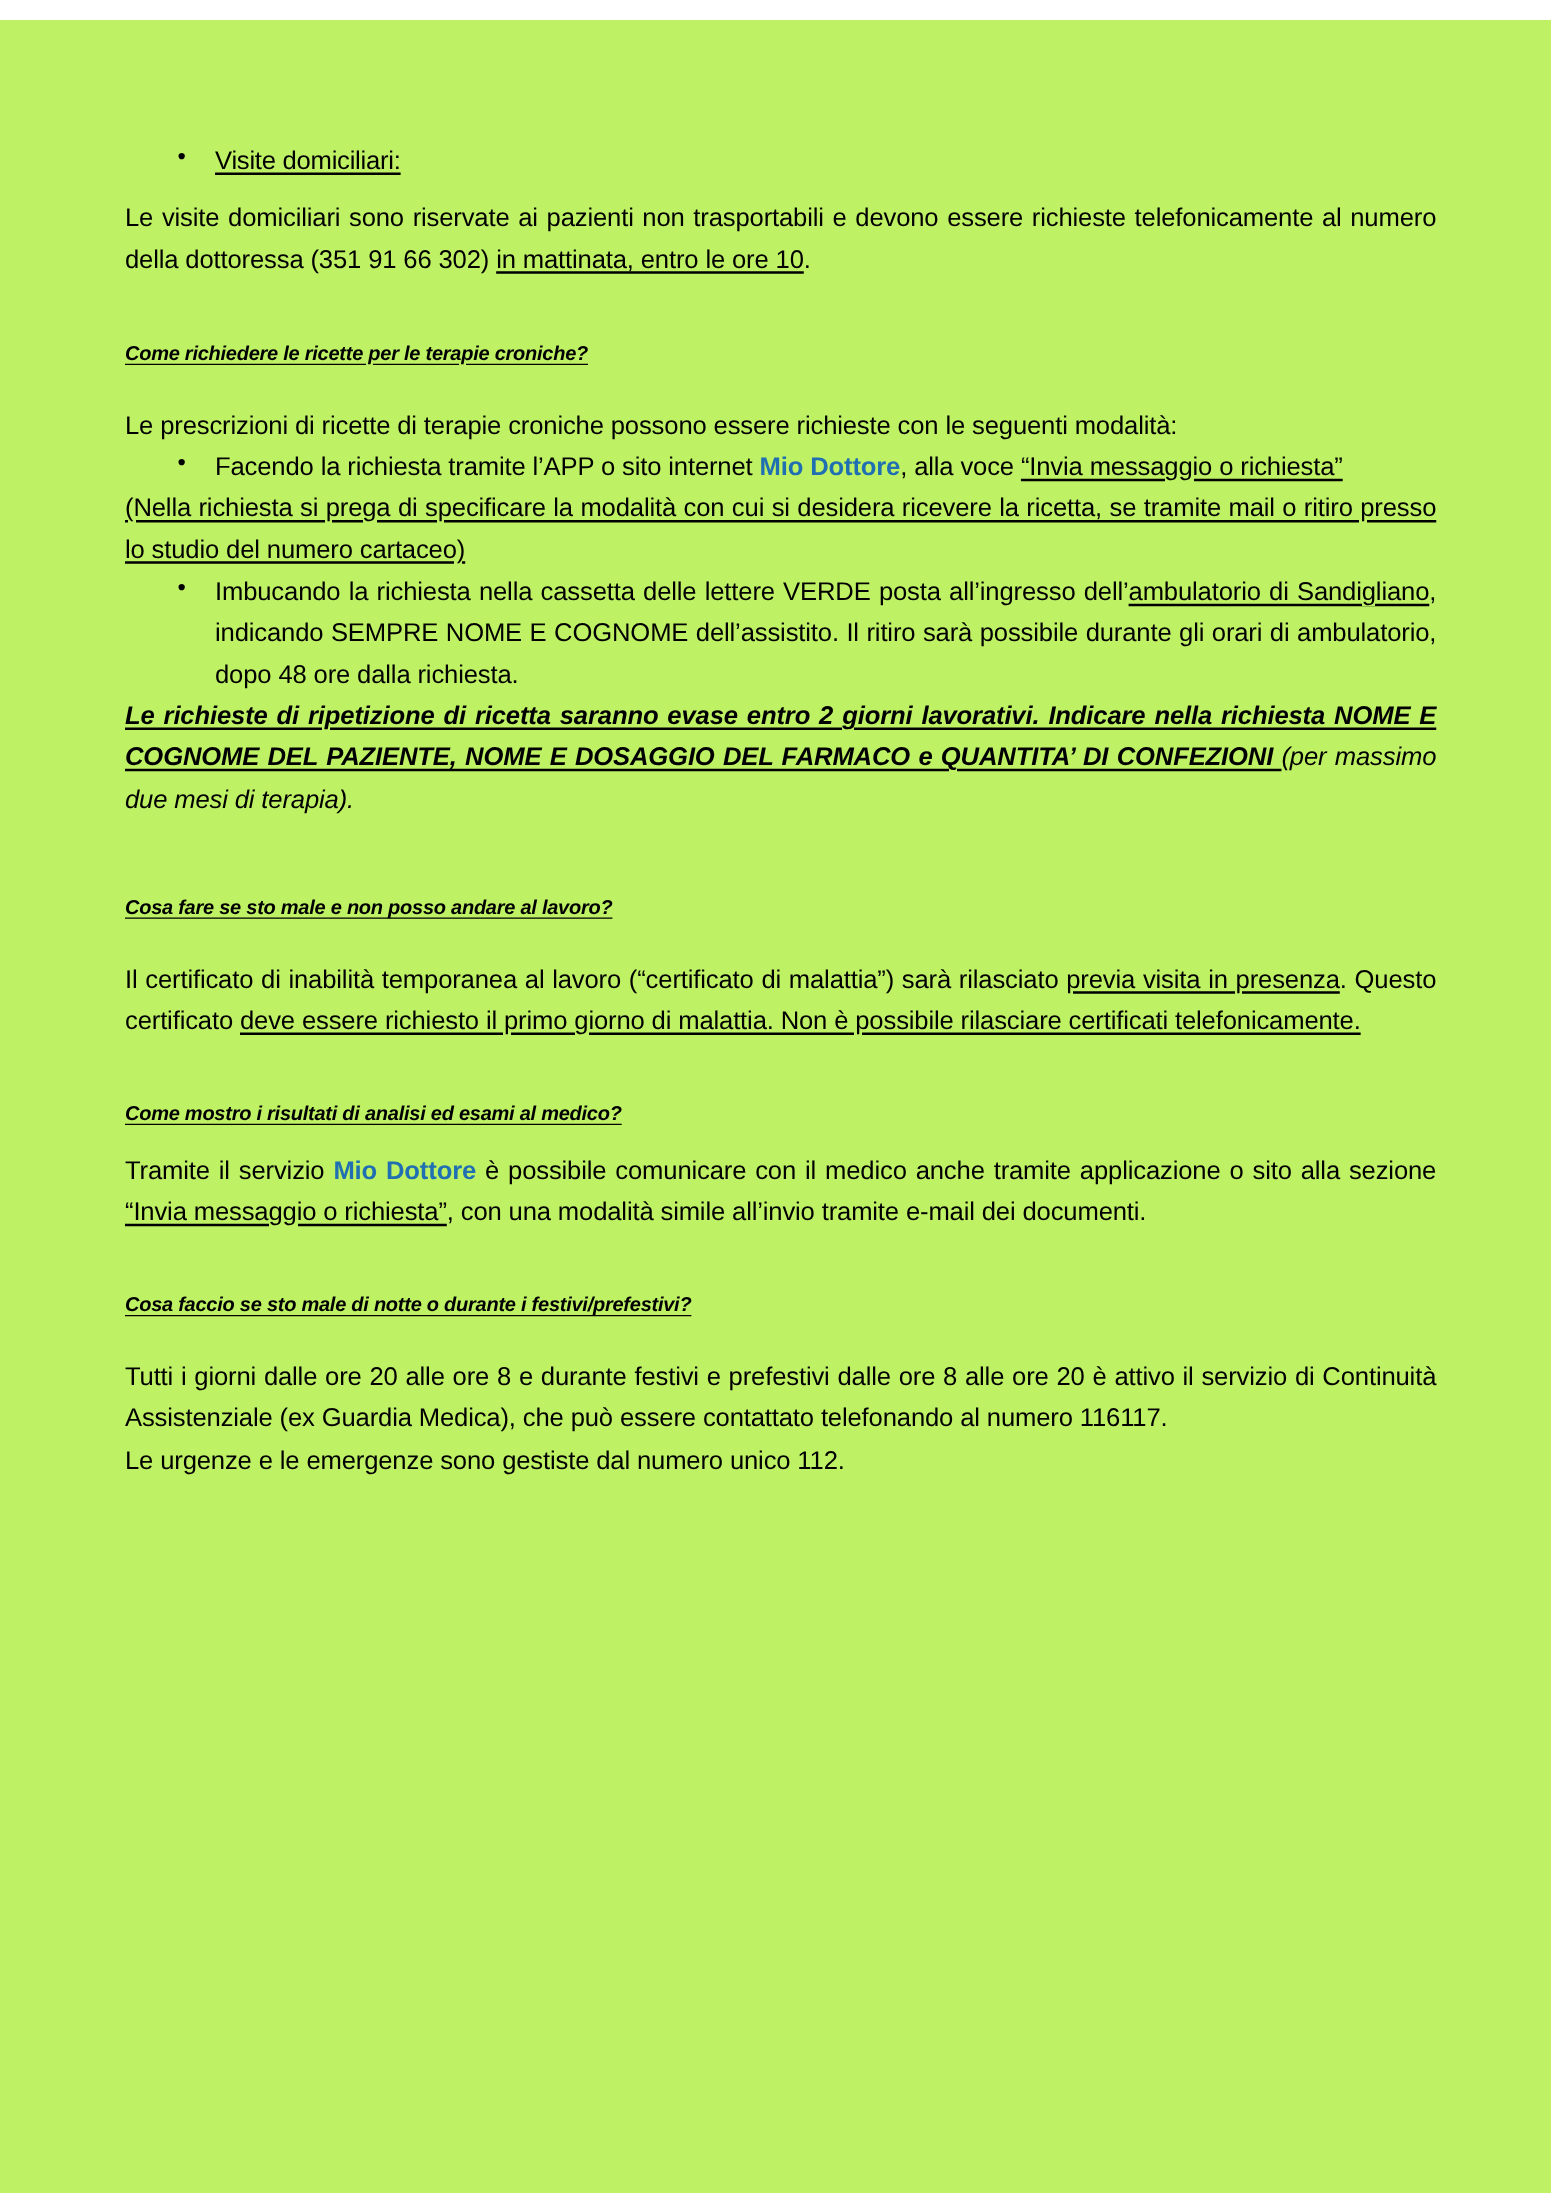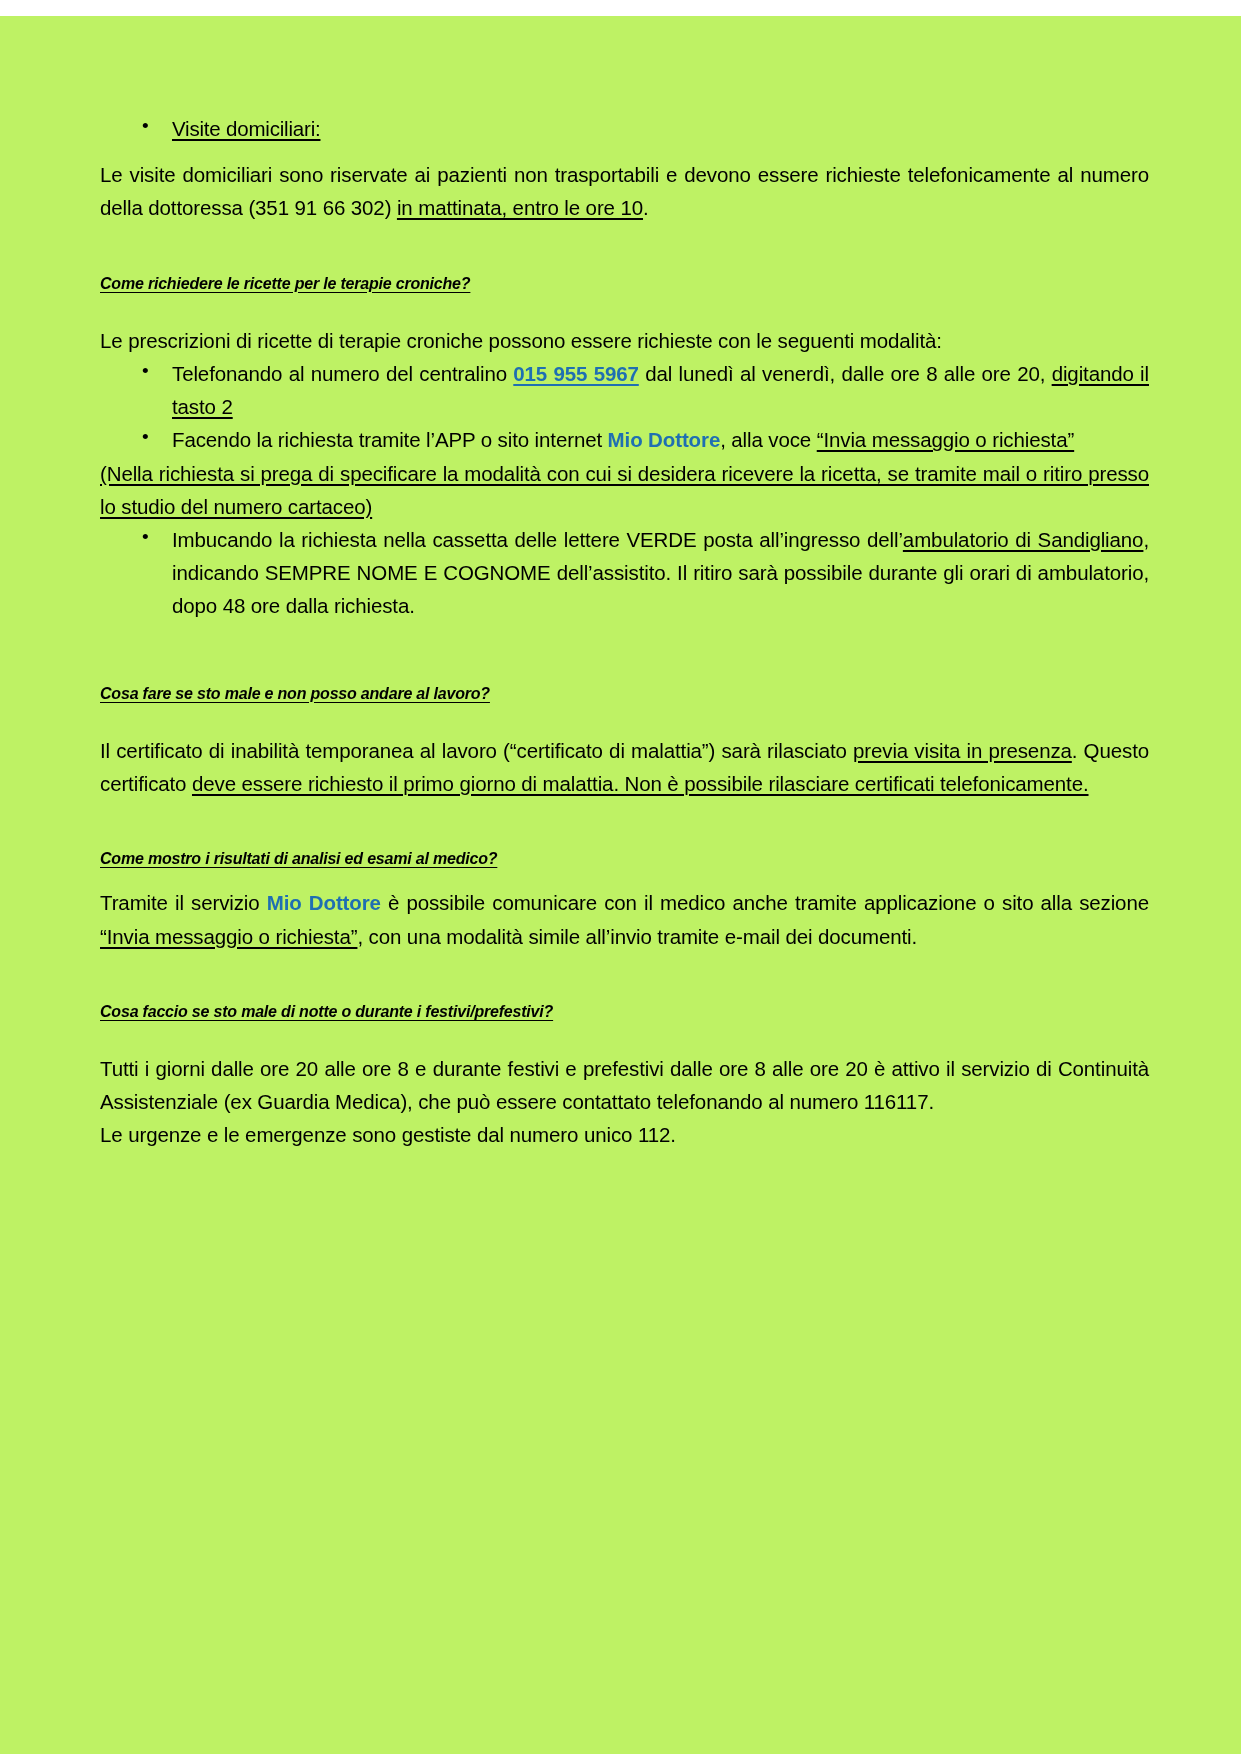--- a/index.html
+++ b/index.html
@@ -103,31 +103,31 @@
 
     <div class="sp-lg"></div>
 
     <p><span class="h-q">Come richiedere le ricette per le terapie croniche?</span></p>
 
     <div class="sp-md"></div>
 
     <p class="just">Le prescrizioni di ricette di terapie croniche possono essere richieste con le seguenti modalità:</p>
 
     <ul class="bul">
-      <li><span>Telefonando al numero del centralino </span><span class="blue-u">015 955 5967</span><span> dal lunedì al venerdì, dalle ore 8 alle ore 20, </span><span class="u">digitando il tasto 2</span></li>
 
       <li><span>Facendo la richiesta tramite l’APP o sito internet </span><span class="blue">Mio Dottore</span><span>, alla voce </span><span class="u">“Invia messaggio o richiesta”</span></li>
     </ul>
 
     <p class="just u">(Nella richiesta si prega di specificare la modalità con cui si desidera ricevere la ricetta, se tramite mail o ritiro presso lo studio del numero cartaceo)</p>
 
     <ul class="bul">
       <li><span>Imbucando la richiesta nella cassetta delle lettere VERDE posta all’ingresso dell’</span><span class="u">ambulatorio di Sandigliano</span><span>, indicando SEMPRE NOME E COGNOME dell’assistito. Il ritiro sarà possibile durante gli orari di ambulatorio, dopo 48 ore dalla richiesta.</span></li>
     </ul>
 
+    <p class="bold-block"><span class="u">Le richieste di ripetizione di ricetta saranno evase entro 2 giorni lavorativi. Indicare nella richiesta NOME E COGNOME DEL PAZIENTE, NOME E DOSAGGIO DEL FARMACO e QUANTITA’ DI CONFEZIONI </span><span style="font-weight:normal;">(per massimo due mesi di terapia).</span></p>
 
     <div class="sp-xl"></div>
 
     <p><span class="h-q">Cosa fare se sto male e non posso andare al lavoro?</span></p>
 
     <div class="sp-md"></div>
 
     <p class="just"><span>Il certificato di inabilità temporanea al lavoro (“certificato di malattia”) sarà rilasciato </span><span class="u">previa visita in presenza</span><span>. Questo certificato </span><span class="u">deve essere richiesto il primo giorno di malattia. Non è possibile rilasciare certificati telefonicamente.</span></p>
 
 

